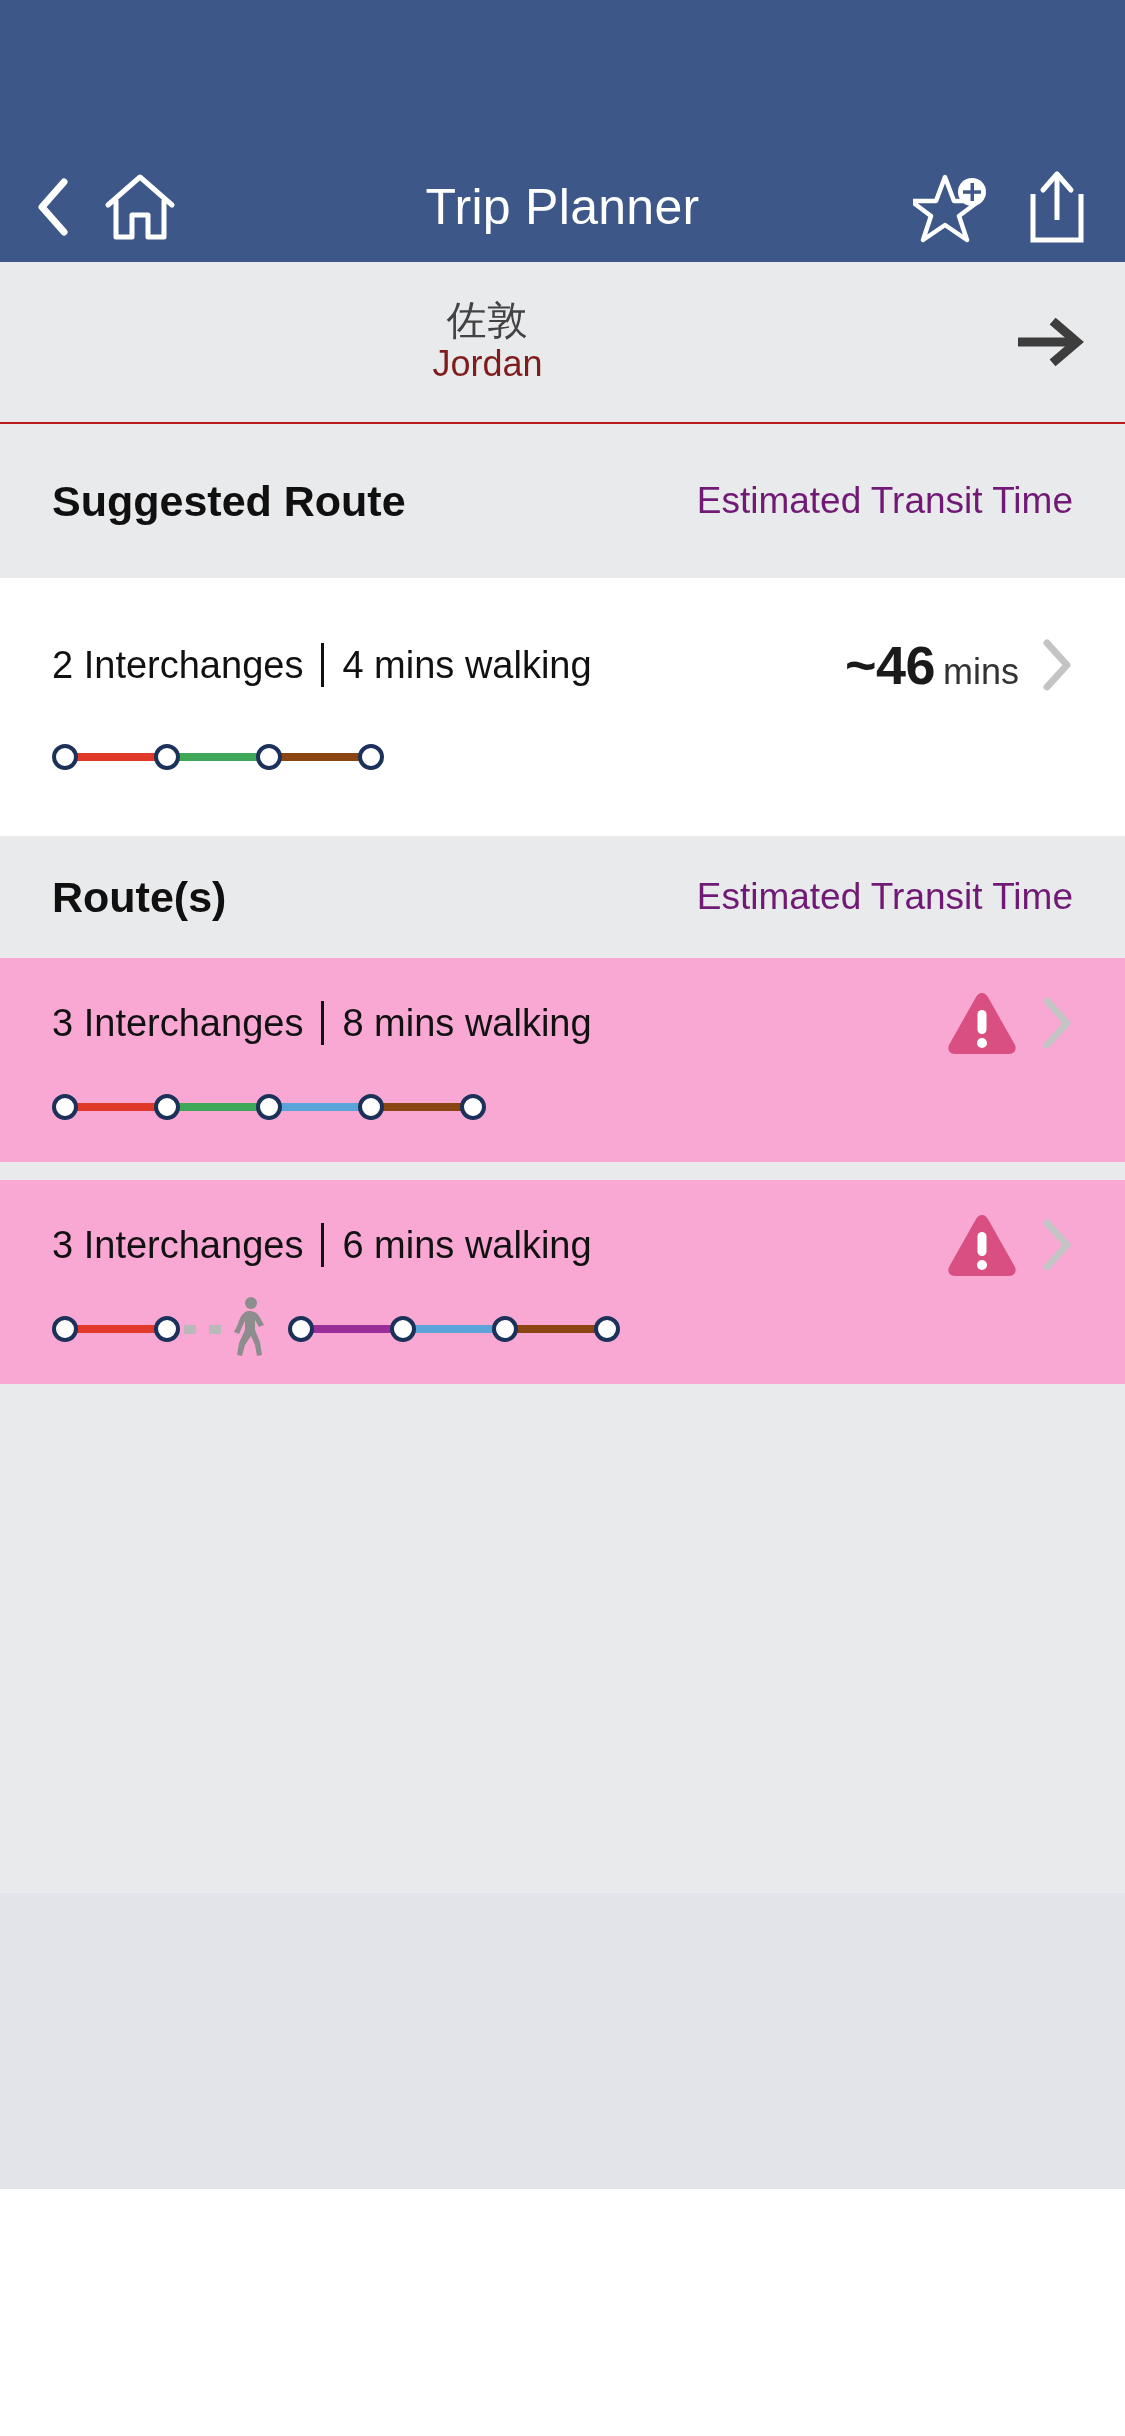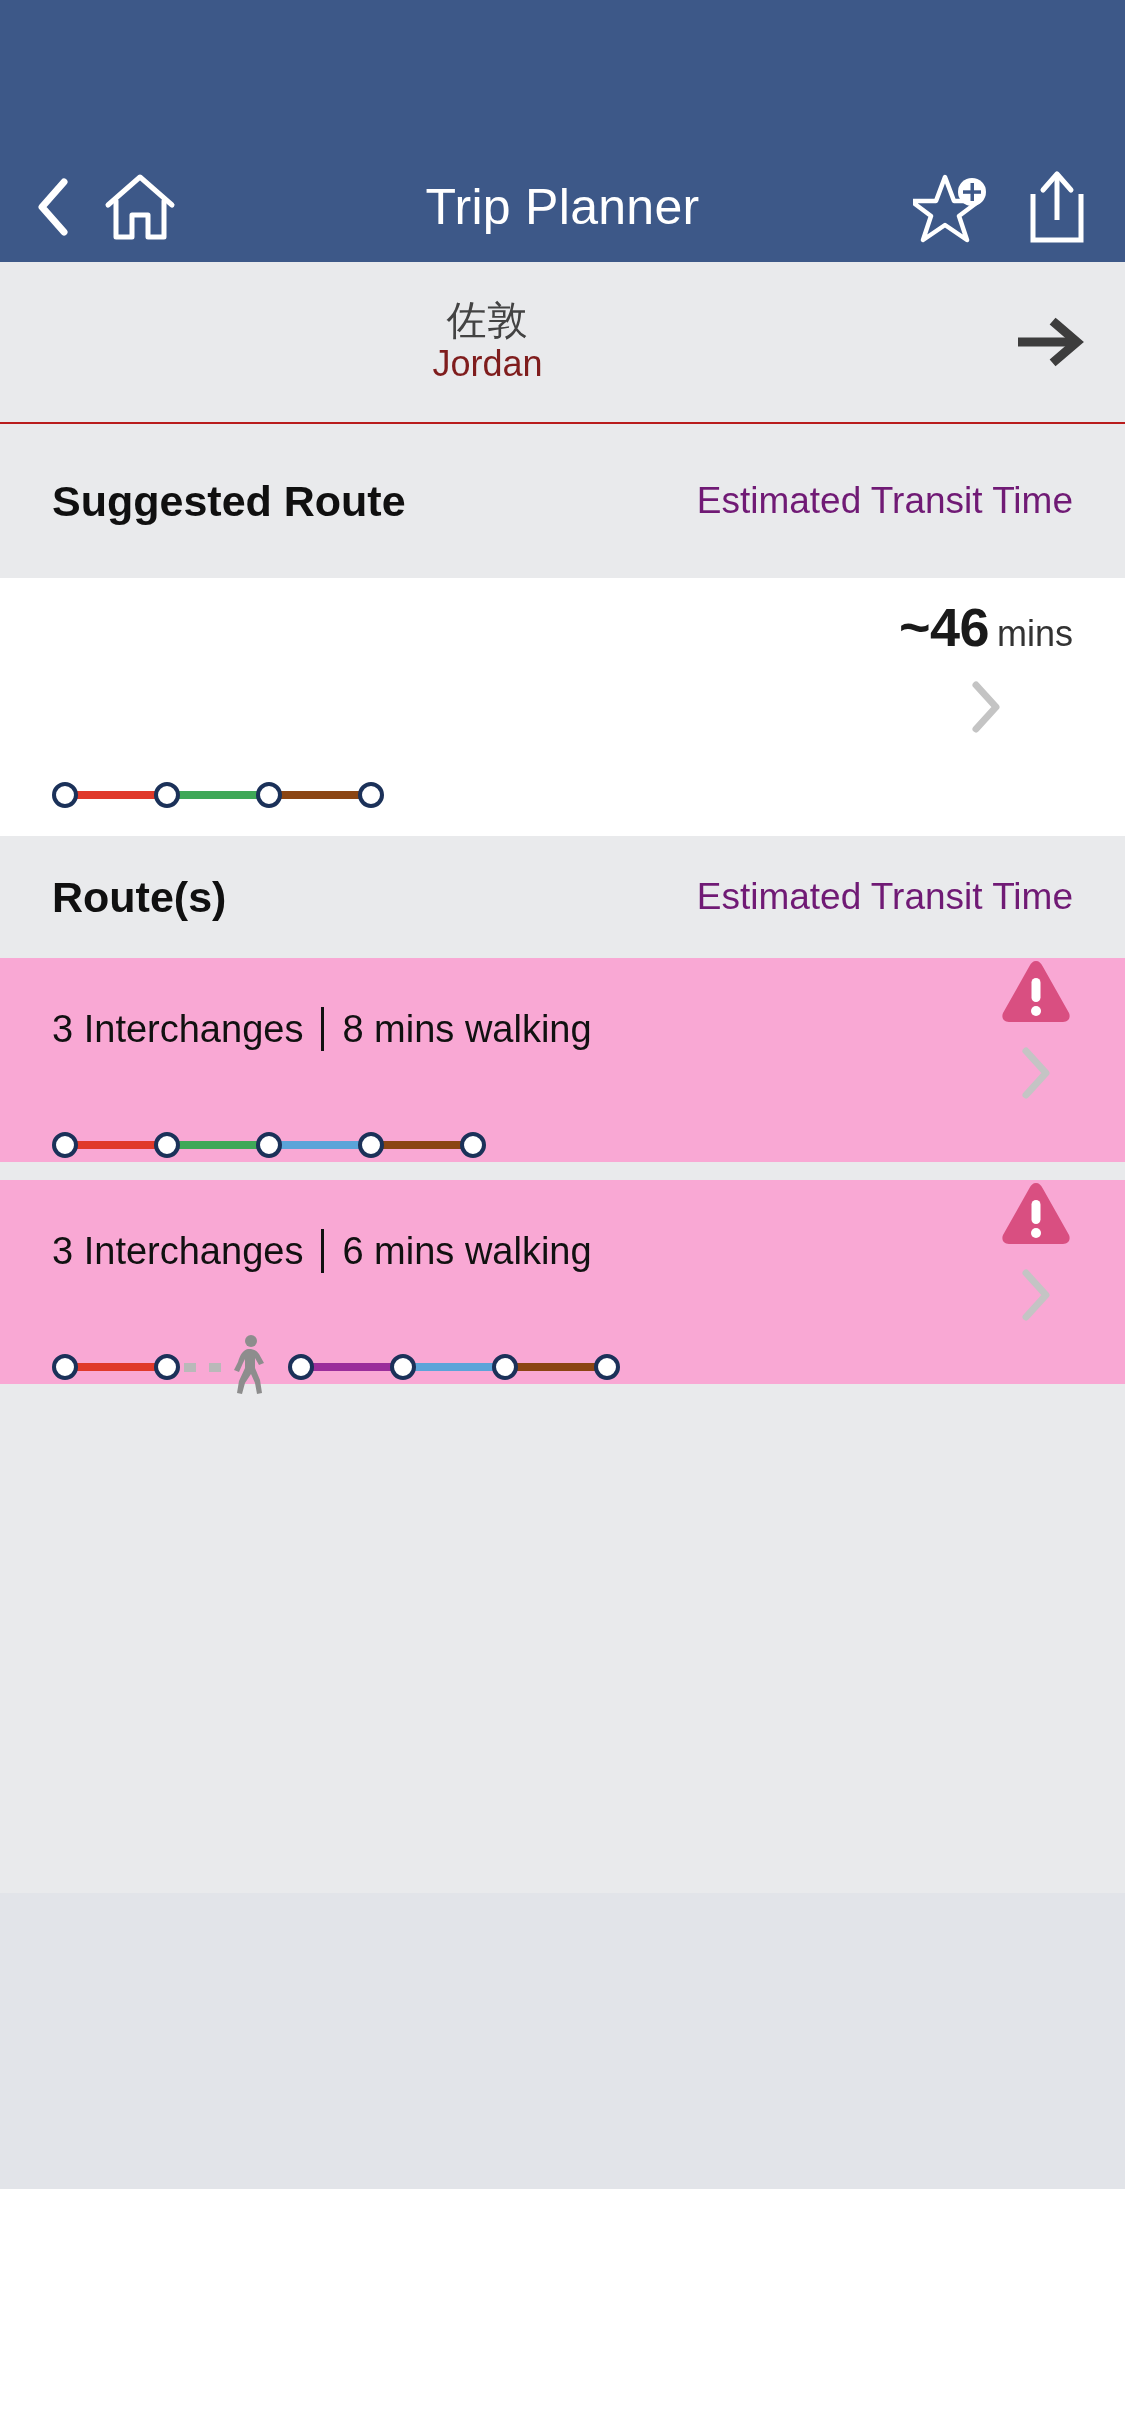--- a/index.html
+++ b/index.html
@@ -167,21 +167,20 @@
     width: 3px;
     height: 44px;
     background: #111111;
     margin: 0 18px;
   }
   .route-right {
     margin-left: auto;
     display: flex;
     align-items: center;
     gap: 22px;
-    flex-direction: column;
   }
   .time-big {
     font-size: 54px;
     font-weight: bold;
     color: #1a1a1a;
     letter-spacing: -0.5px;
   }
   .time-unit {
     font-size: 36px;
     color: #333333;
@@ -321,20 +320,25 @@
     </div>
   </div>
 
   <div class="section-head suggested">
     <div class="section-title">Suggested Route</div>
     <div class="section-sub">Estimated Transit Time</div>
   </div>
 
   <div class="route-row suggested">
     <div class="route-top">
+      <div class="route-desc">
+        <span>2 Interchanges</span>
+        <span class="divider"></span>
+        <span>4 mins walking</span>
+      </div>
       <div class="route-right">
         <div>
           <span class="time-big">~46</span><span class="time-unit">mins</span>
         </div>
         <span class="chev">
           <svg width="32" height="54" viewBox="0 0 32 54">
             <polyline points="6,5 26,27 6,49" fill="none" stroke="#c4c4c4" stroke-width="7" stroke-linecap="round" stroke-linejoin="round"></polyline>
           </svg>
         </span>
       </div>

